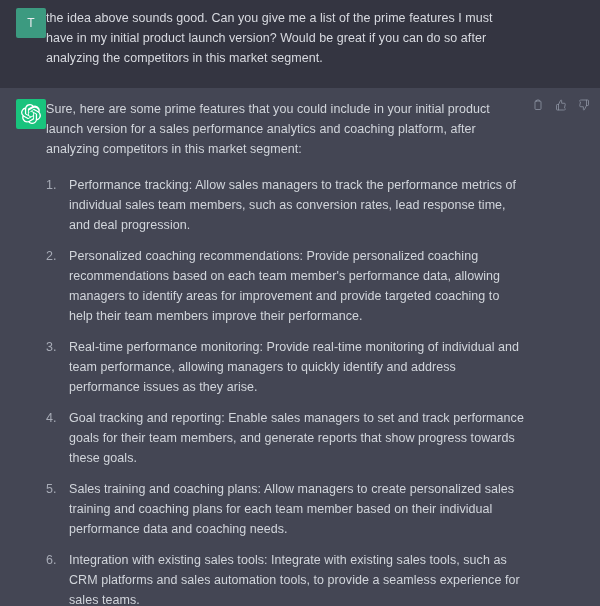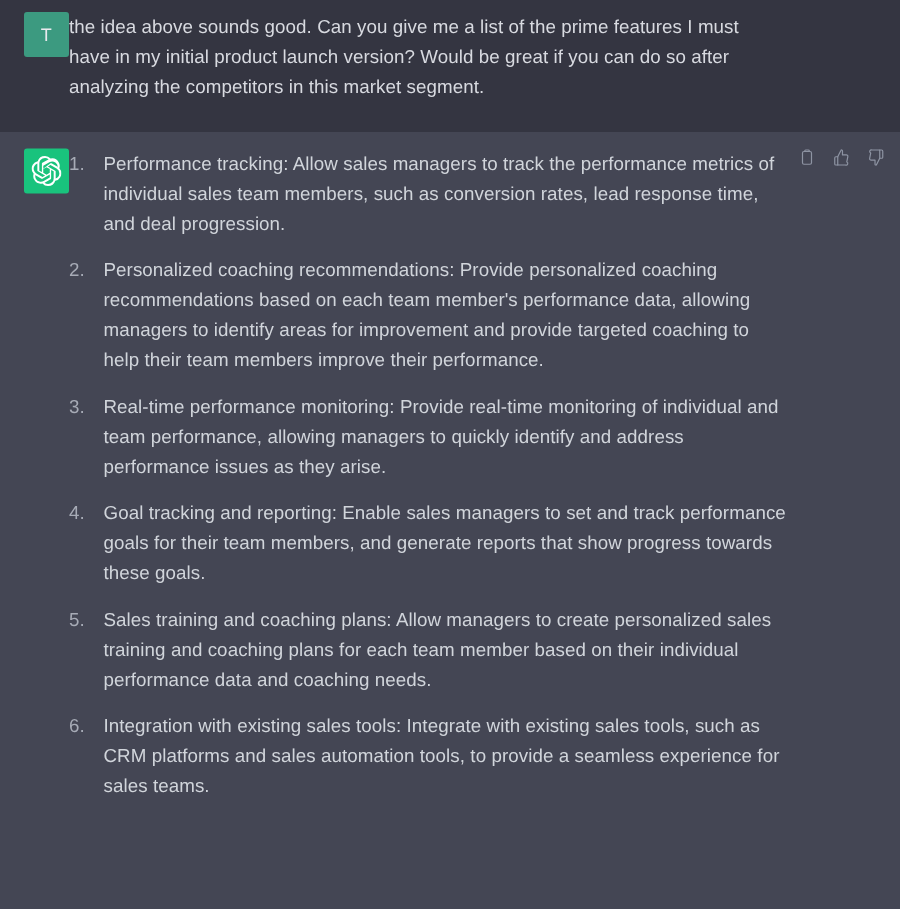--- a/index.html
+++ b/index.html
@@ -159,20 +159,21 @@
         <span>
           <svg viewBox="0 0 24 24" aria-hidden="true">
             <path fill="#ffffff" d="M22.28 9.82a5.98 5.98 0 0 0-.52-4.91 6.05 6.05 0 0 0-6.51-2.9A5.98 5.98 0 0 0 10.74 0a6.05 6.05 0 0 0-5.77 4.19 5.98 5.98 0 0 0-3.99 2.9 6.05 6.05 0 0 0 .74 7.09 5.98 5.98 0 0 0 .52 4.91 6.05 6.05 0 0 0 6.51 2.9A5.98 5.98 0 0 0 13.26 24a6.05 6.05 0 0 0 5.77-4.2 5.98 5.98 0 0 0 3.99-2.9 6.05 6.05 0 0 0-.74-7.08zm-9.02 12.6a4.48 4.48 0 0 1-2.88-1.04l.14-.08 4.78-2.76a.78.78 0 0 0 .39-.68v-6.74l2.02 1.17a.07.07 0 0 1 .04.05v5.58a4.5 4.5 0 0 1-4.49 4.5zM3.6 18.3a4.47 4.47 0 0 1-.53-3.01l.14.09 4.78 2.76c.24.14.54.14.78 0l5.84-3.37v2.33a.08.08 0 0 1-.03.06L9.75 19.96a4.5 4.5 0 0 1-6.14-1.65zM2.34 7.9a4.48 4.48 0 0 1 2.34-1.97V11.6a.77.77 0 0 0 .38.67l5.81 3.36-2.02 1.16a.08.08 0 0 1-.07 0L3.95 14a4.5 4.5 0 0 1-1.6-6.1zm16.6 3.86-5.84-3.4 2.02-1.16a.08.08 0 0 1 .07 0l4.83 2.79a4.49 4.49 0 0 1-.68 8.1v-5.66a.78.78 0 0 0-.4-.67zm2.01-3.02-.14-.09-4.77-2.78a.78.78 0 0 0-.79 0L9.42 10.25V7.92a.07.07 0 0 1 .03-.06l4.83-2.79a4.5 4.5 0 0 1 6.68 4.66zM8.31 12.86l-2.02-1.16a.08.08 0 0 1-.04-.06V6.07a4.5 4.5 0 0 1 7.38-3.45l-.14.08L8.71 5.46a.78.78 0 0 0-.39.68l-.01 6.72zm1.1-2.37 2.6-1.5 2.6 1.5v3l-2.6 1.5-2.6-1.5v-3z"></path>
           </svg>
         </span>
       </div>
     </div>
 
     <div class="msg-col">
       <div class="assistant-body">
+        <div class="msg-text intro">Sure, here are some prime features that you could include in your initial product launch version for a sales performance analytics and coaching platform, after analyzing competitors in this market segment:</div>
         <ol class="feature-list msg-text">
           <li>Performance tracking: Allow sales managers to track the performance metrics of individual sales team members, such as conversion rates, lead response time, and deal progression.</li>
           <li>Personalized coaching recommendations: Provide personalized coaching recommendations based on each team member's performance data, allowing managers to identify areas for improvement and provide targeted coaching to help their team members improve their performance.</li>
           <li>Real-time performance monitoring: Provide real-time monitoring of individual and team performance, allowing managers to quickly identify and address performance issues as they arise.</li>
           <li>Goal tracking and reporting: Enable sales managers to set and track performance goals for their team members, and generate reports that show progress towards these goals.</li>
           <li>Sales training and coaching plans: Allow managers to create personalized sales training and coaching plans for each team member based on their individual performance data and coaching needs.</li>
           <li>Integration with existing sales tools: Integrate with existing sales tools, such as CRM platforms and sales automation tools, to provide a seamless experience for sales teams.</li>
 
         </ol>
       </div>

